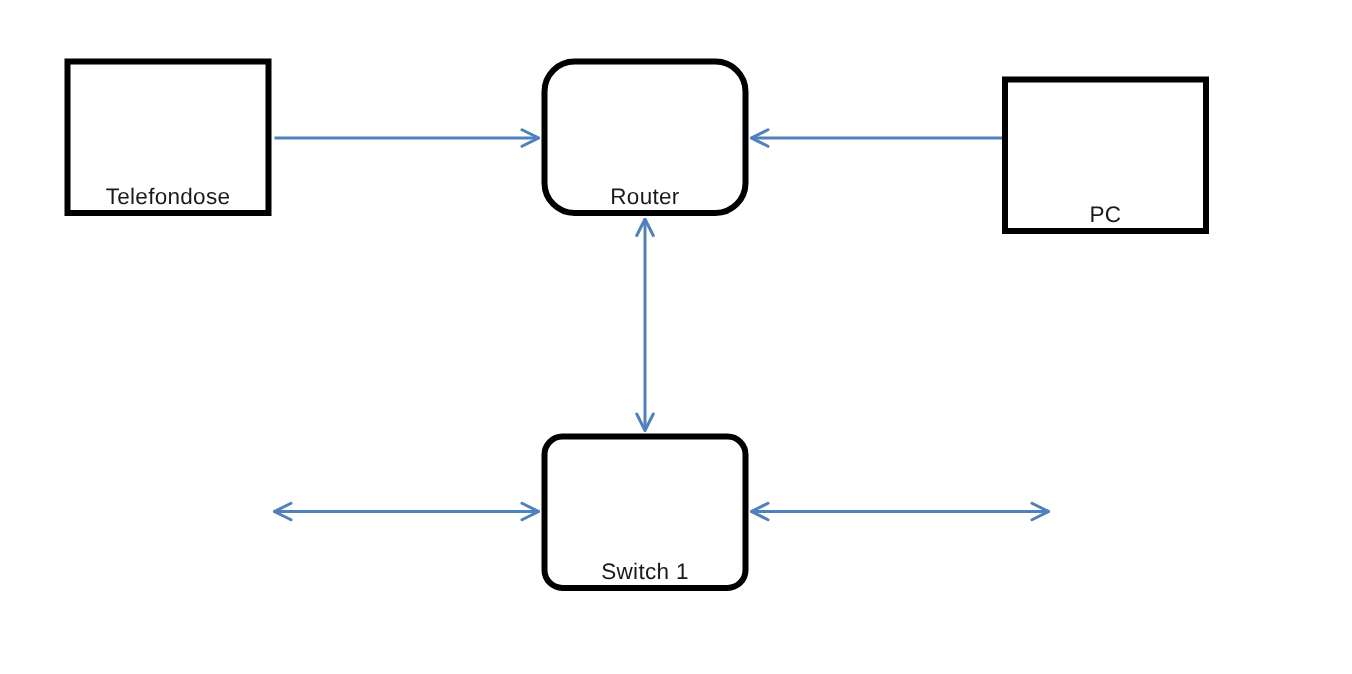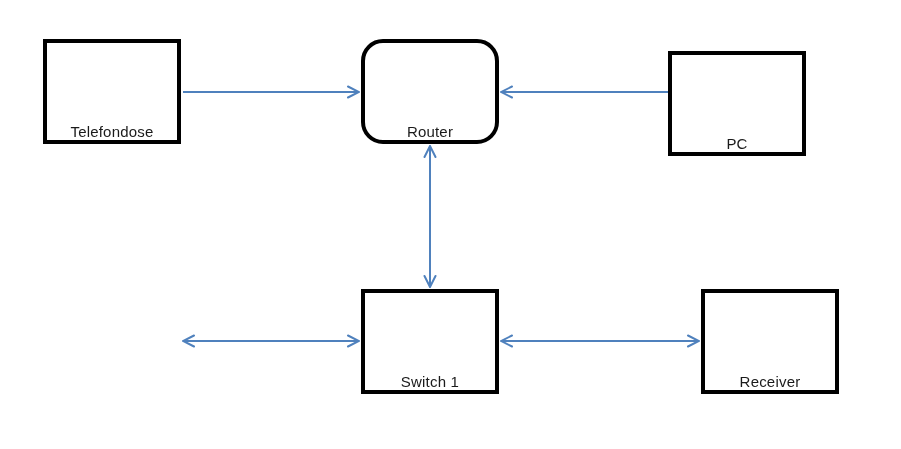--- a/index.html
+++ b/index.html
@@ -49,21 +49,21 @@
   .node-label {
     font-size: 15px;
     color: var(--label);
     text-align: center;
     letter-spacing: 0.2px;
   }
   .pos-telefondose { left: 43px;  top: 39px;  }
   .pos-router      { left: 361px; top: 39px; border-radius: 22px;  }
   .pos-pc          { left: 668px; top: 39px; margin-top: 12px;  }
   .pos-nas         { left: 43px;  top: 289px; }
-  .pos-switch1     { left: 361px; top: 289px; }
+  .pos-switch1     { left: 361px; top: 289px; border-radius: 14px; }
   .pos-receiver    { left: 701px; top: 289px; }
 </style>
 </head>
 <body>
 
 <div class="canvas">
 
   <svg class="wires" viewBox="0 0 901 449" xmlns="http://www.w3.org/2000/svg">
     <defs>
       <marker id="ah" viewBox="0 0 14 14" refX="13" refY="7" markerWidth="14" markerHeight="14" markerUnits="userSpaceOnUse" orient="auto-start-reverse">
@@ -92,17 +92,14 @@
 
   <div class="node pos-pc">
     <span class="node-label">PC</span>
   </div>
 
 
   <div class="node pos-switch1">
     <span class="node-label">Switch 1</span>
   </div>
 
-  <div class="node pos-receiver">
-    <span class="node-label">Receiver</span>
-  </div>
 
 </div>
 
 </body></html>

